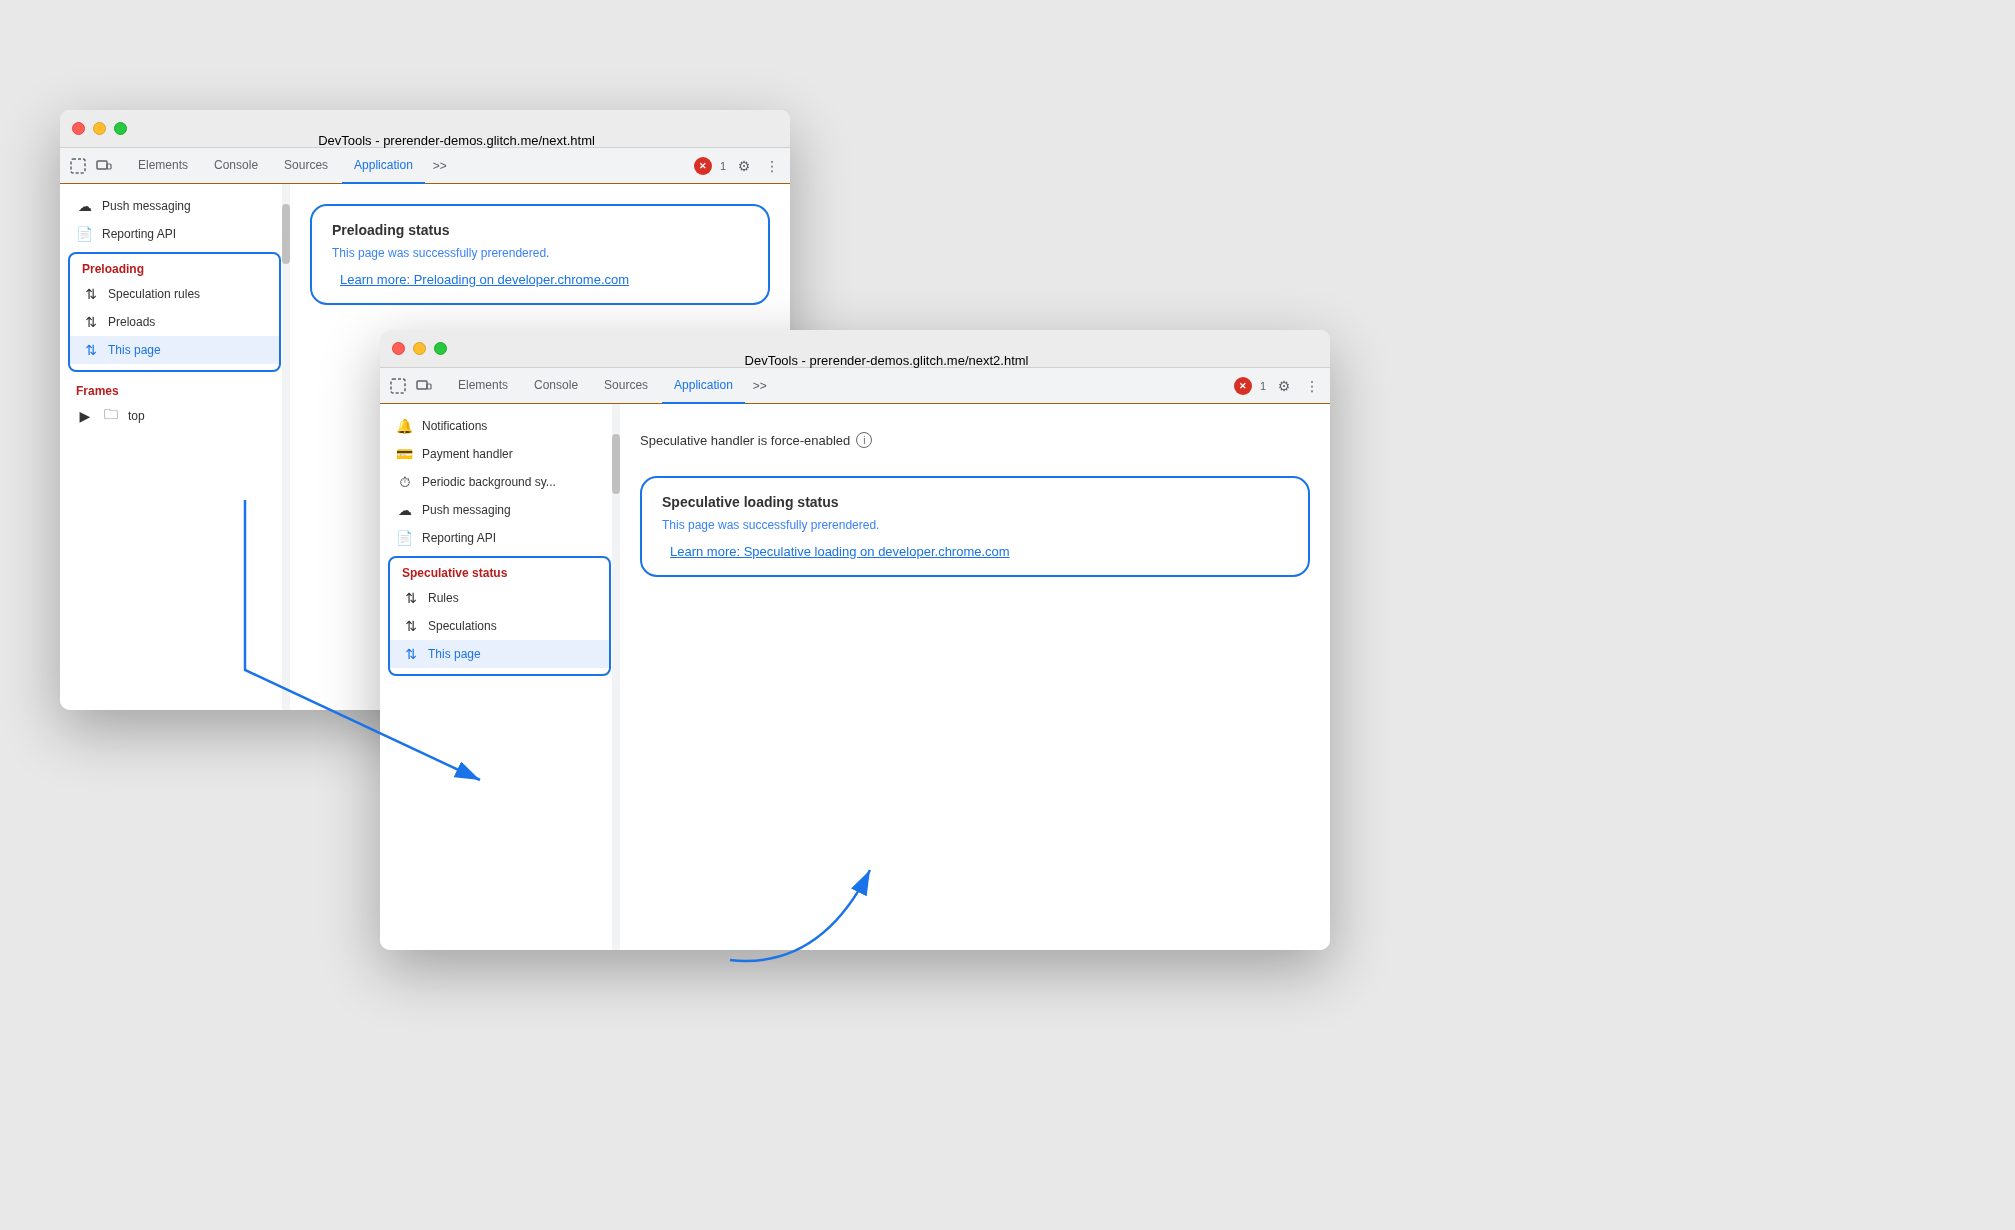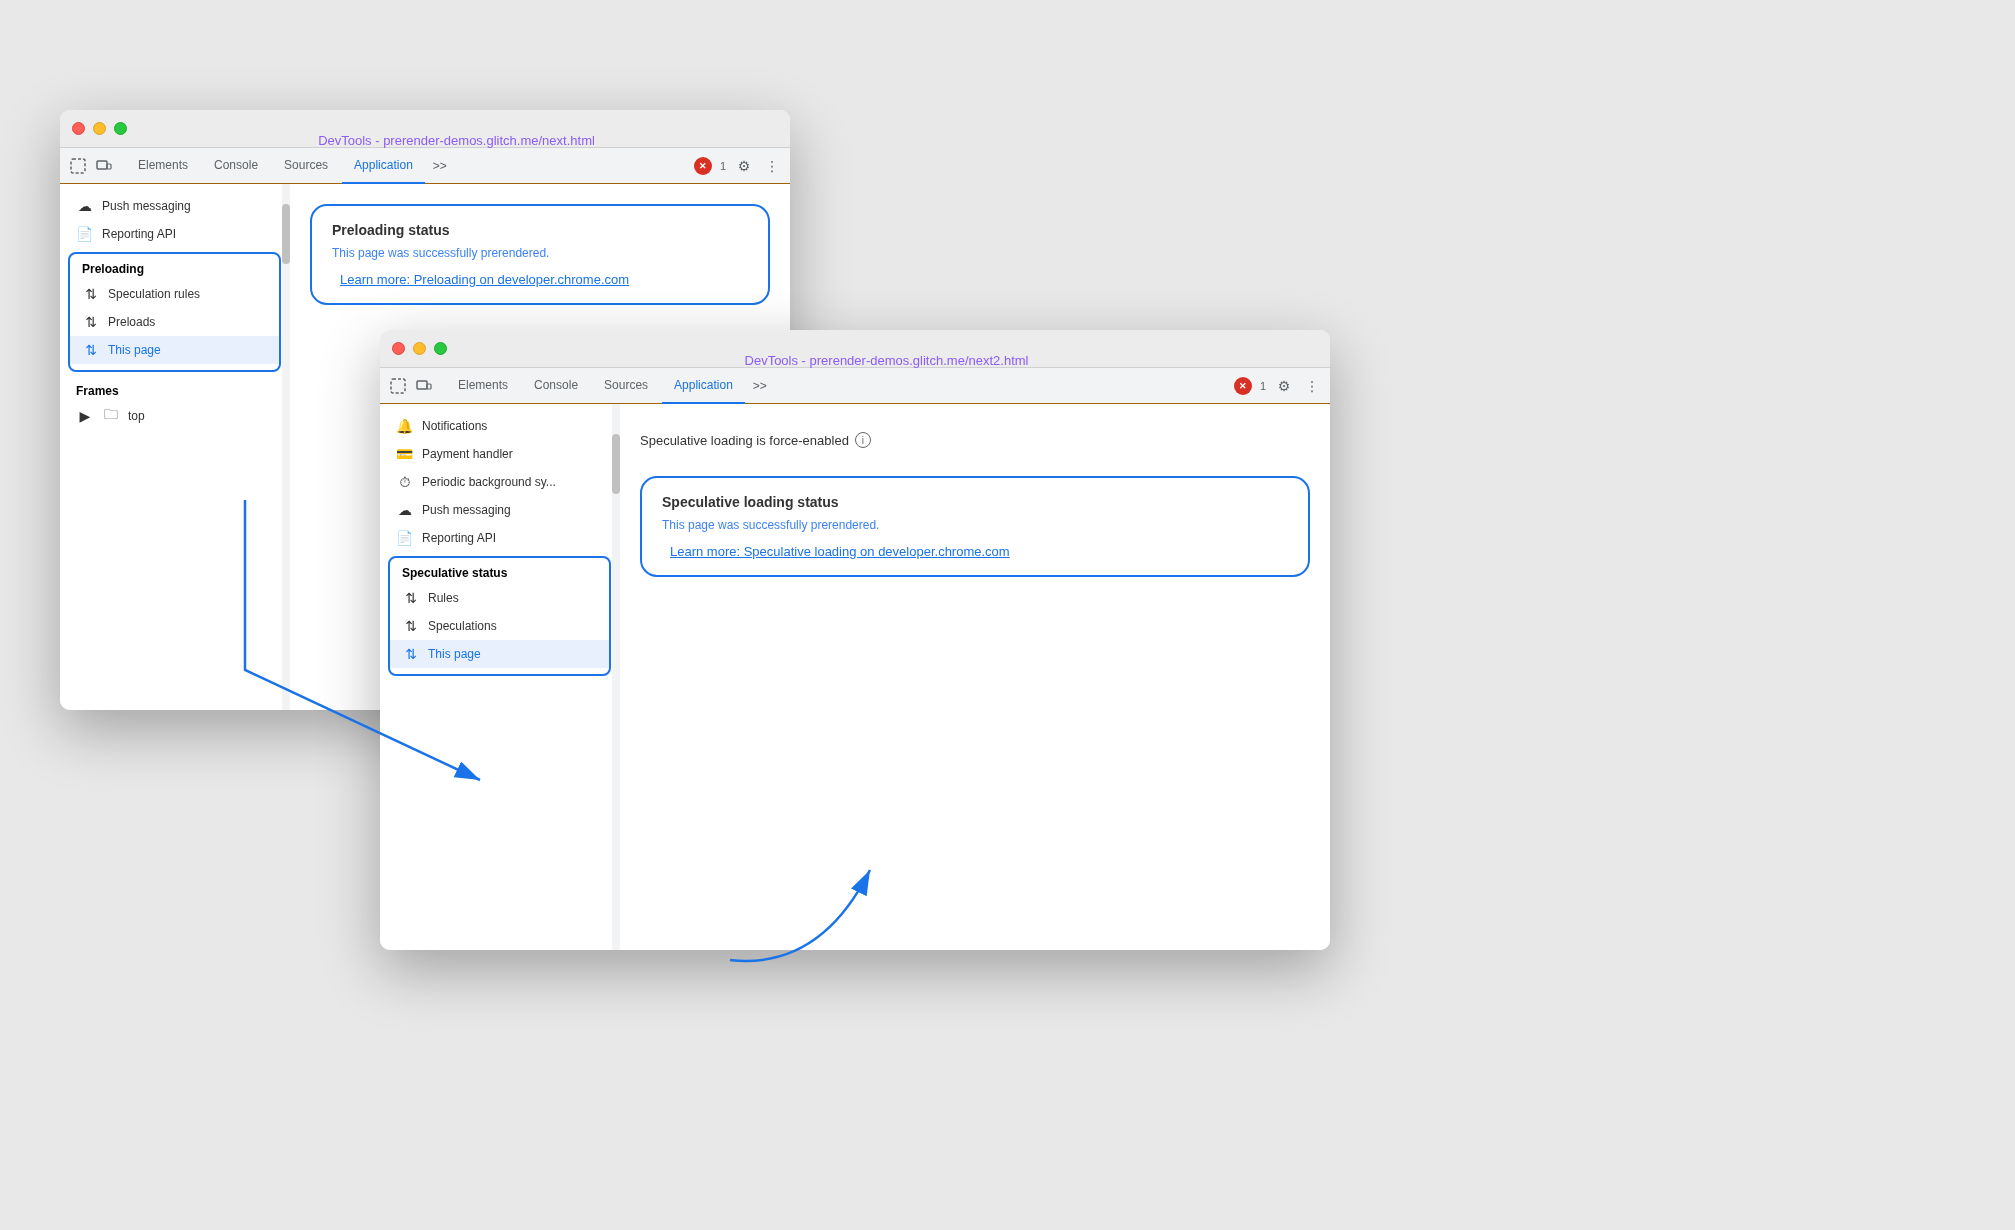--- a/index.html
+++ b/index.html
@@ -41,21 +41,21 @@
       display: inline-block;
     }
     .tl-red { background: #ff5f57; border: 1px solid #e0443e; }
     .tl-yellow { background: #ffbd2e; border: 1px solid #dea123; }
     .tl-green { background: #28c940; border: 1px solid #1aab29; }
 
     .window-title {
       flex: 1;
       text-align: center;
       font-size: 13px;
-      color: #8b5cf6;
+      color: #000000;
       font-weight: 500;
       margin-top: 24px;
     }
 
     
     .devtools-tabbar {
       background: #f1f3f4;
       height: 36px;
       display: flex;
       align-items: center;
@@ -157,21 +157,21 @@
 
     .sidebar-item.selected {
       background: #e8f0fe;
       color: #1a73e8;
     }
 
     .sidebar-section-header {
       padding: 8px 16px 4px;
       font-size: 12px;
       font-weight: 600;
-      color: #000000;
+      color: #b91c1c;
     }
 
     .sidebar-icon {
       font-size: 14px;
       width: 18px;
       text-align: center;
       flex-shrink: 0;
     }
 
     .sidebar-group-box {
@@ -489,21 +489,21 @@
         </div>
       </div>
 
       <div class="scrollbar-track">
         <div class="scrollbar-thumb" style="top:30px;"></div>
       </div>
     </div>
 
     <div class="dt-main">
       <div class="force-enabled-notice">
-        <span>Speculative loading is force-enabled</span>
+        <span>Speculative handler is force-enabled</span>
         <span class="info-icon">i</span>
       </div>
       <div class="status-card" style="margin-top:20px;">
         <div class="status-card-title">Speculative loading status</div>
         <div class="status-card-text">This page was successfully prerendered.</div>
         <div class="status-card-link">Learn more: Speculative loading on developer.chrome.com</div>
       </div>
     </div>
   </div>
 </div>

